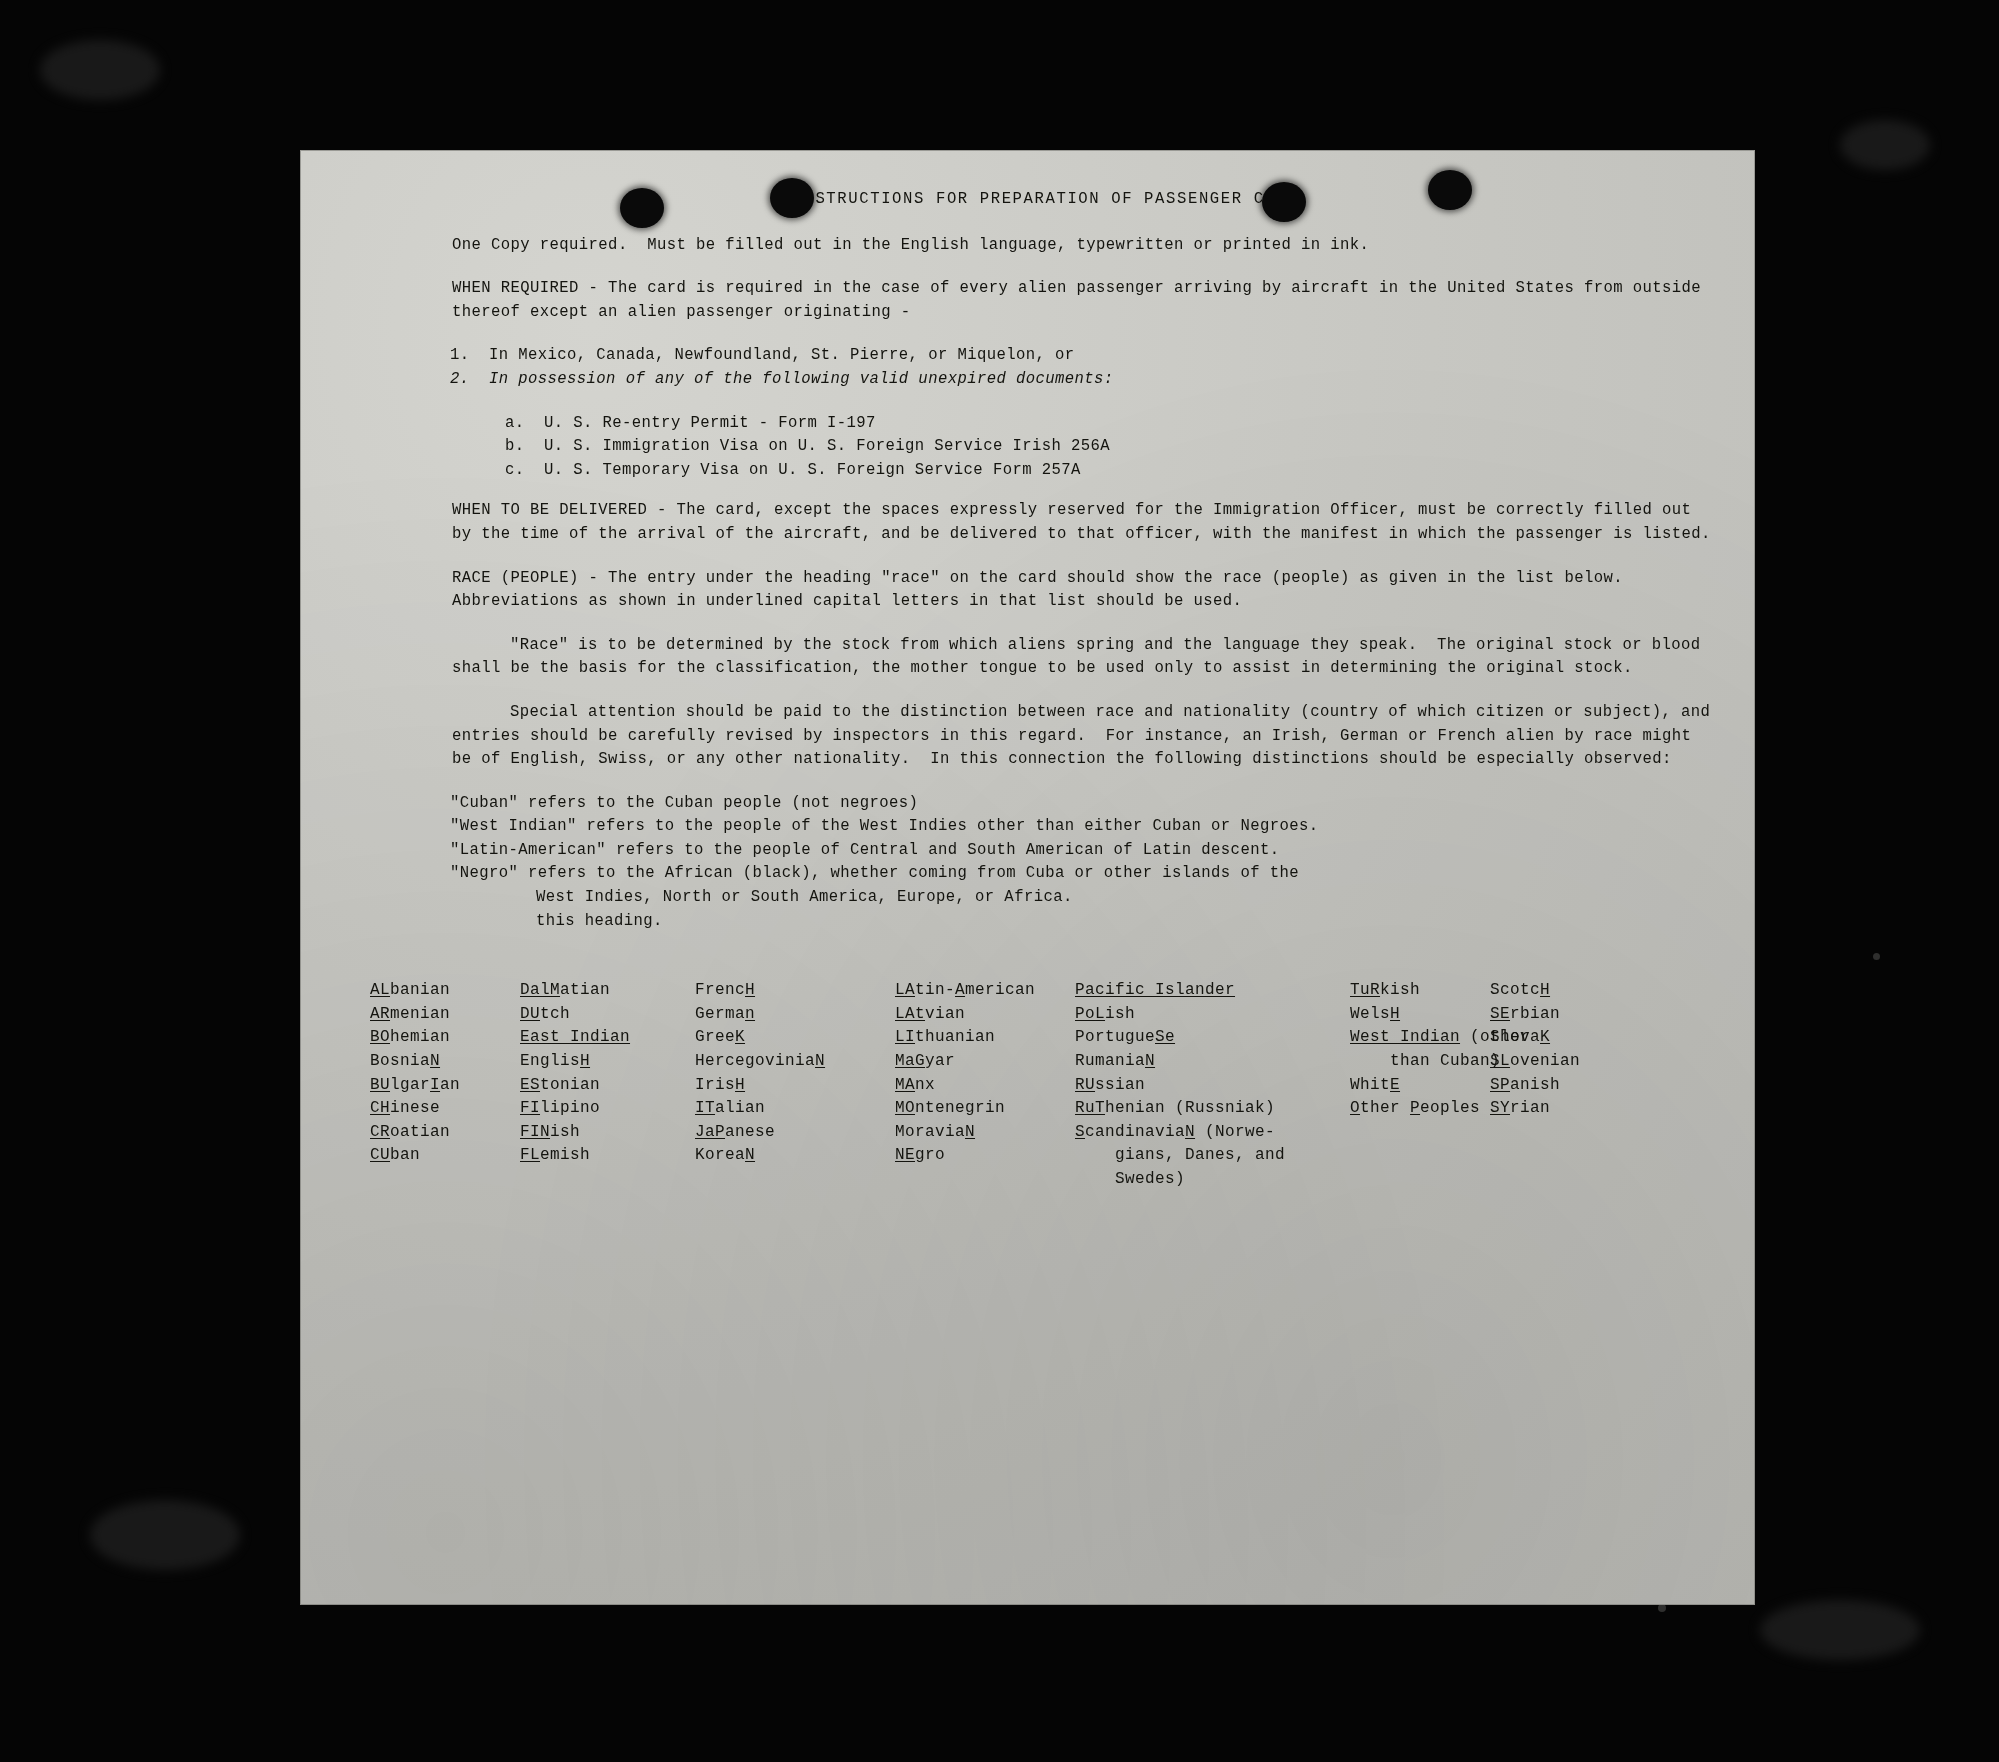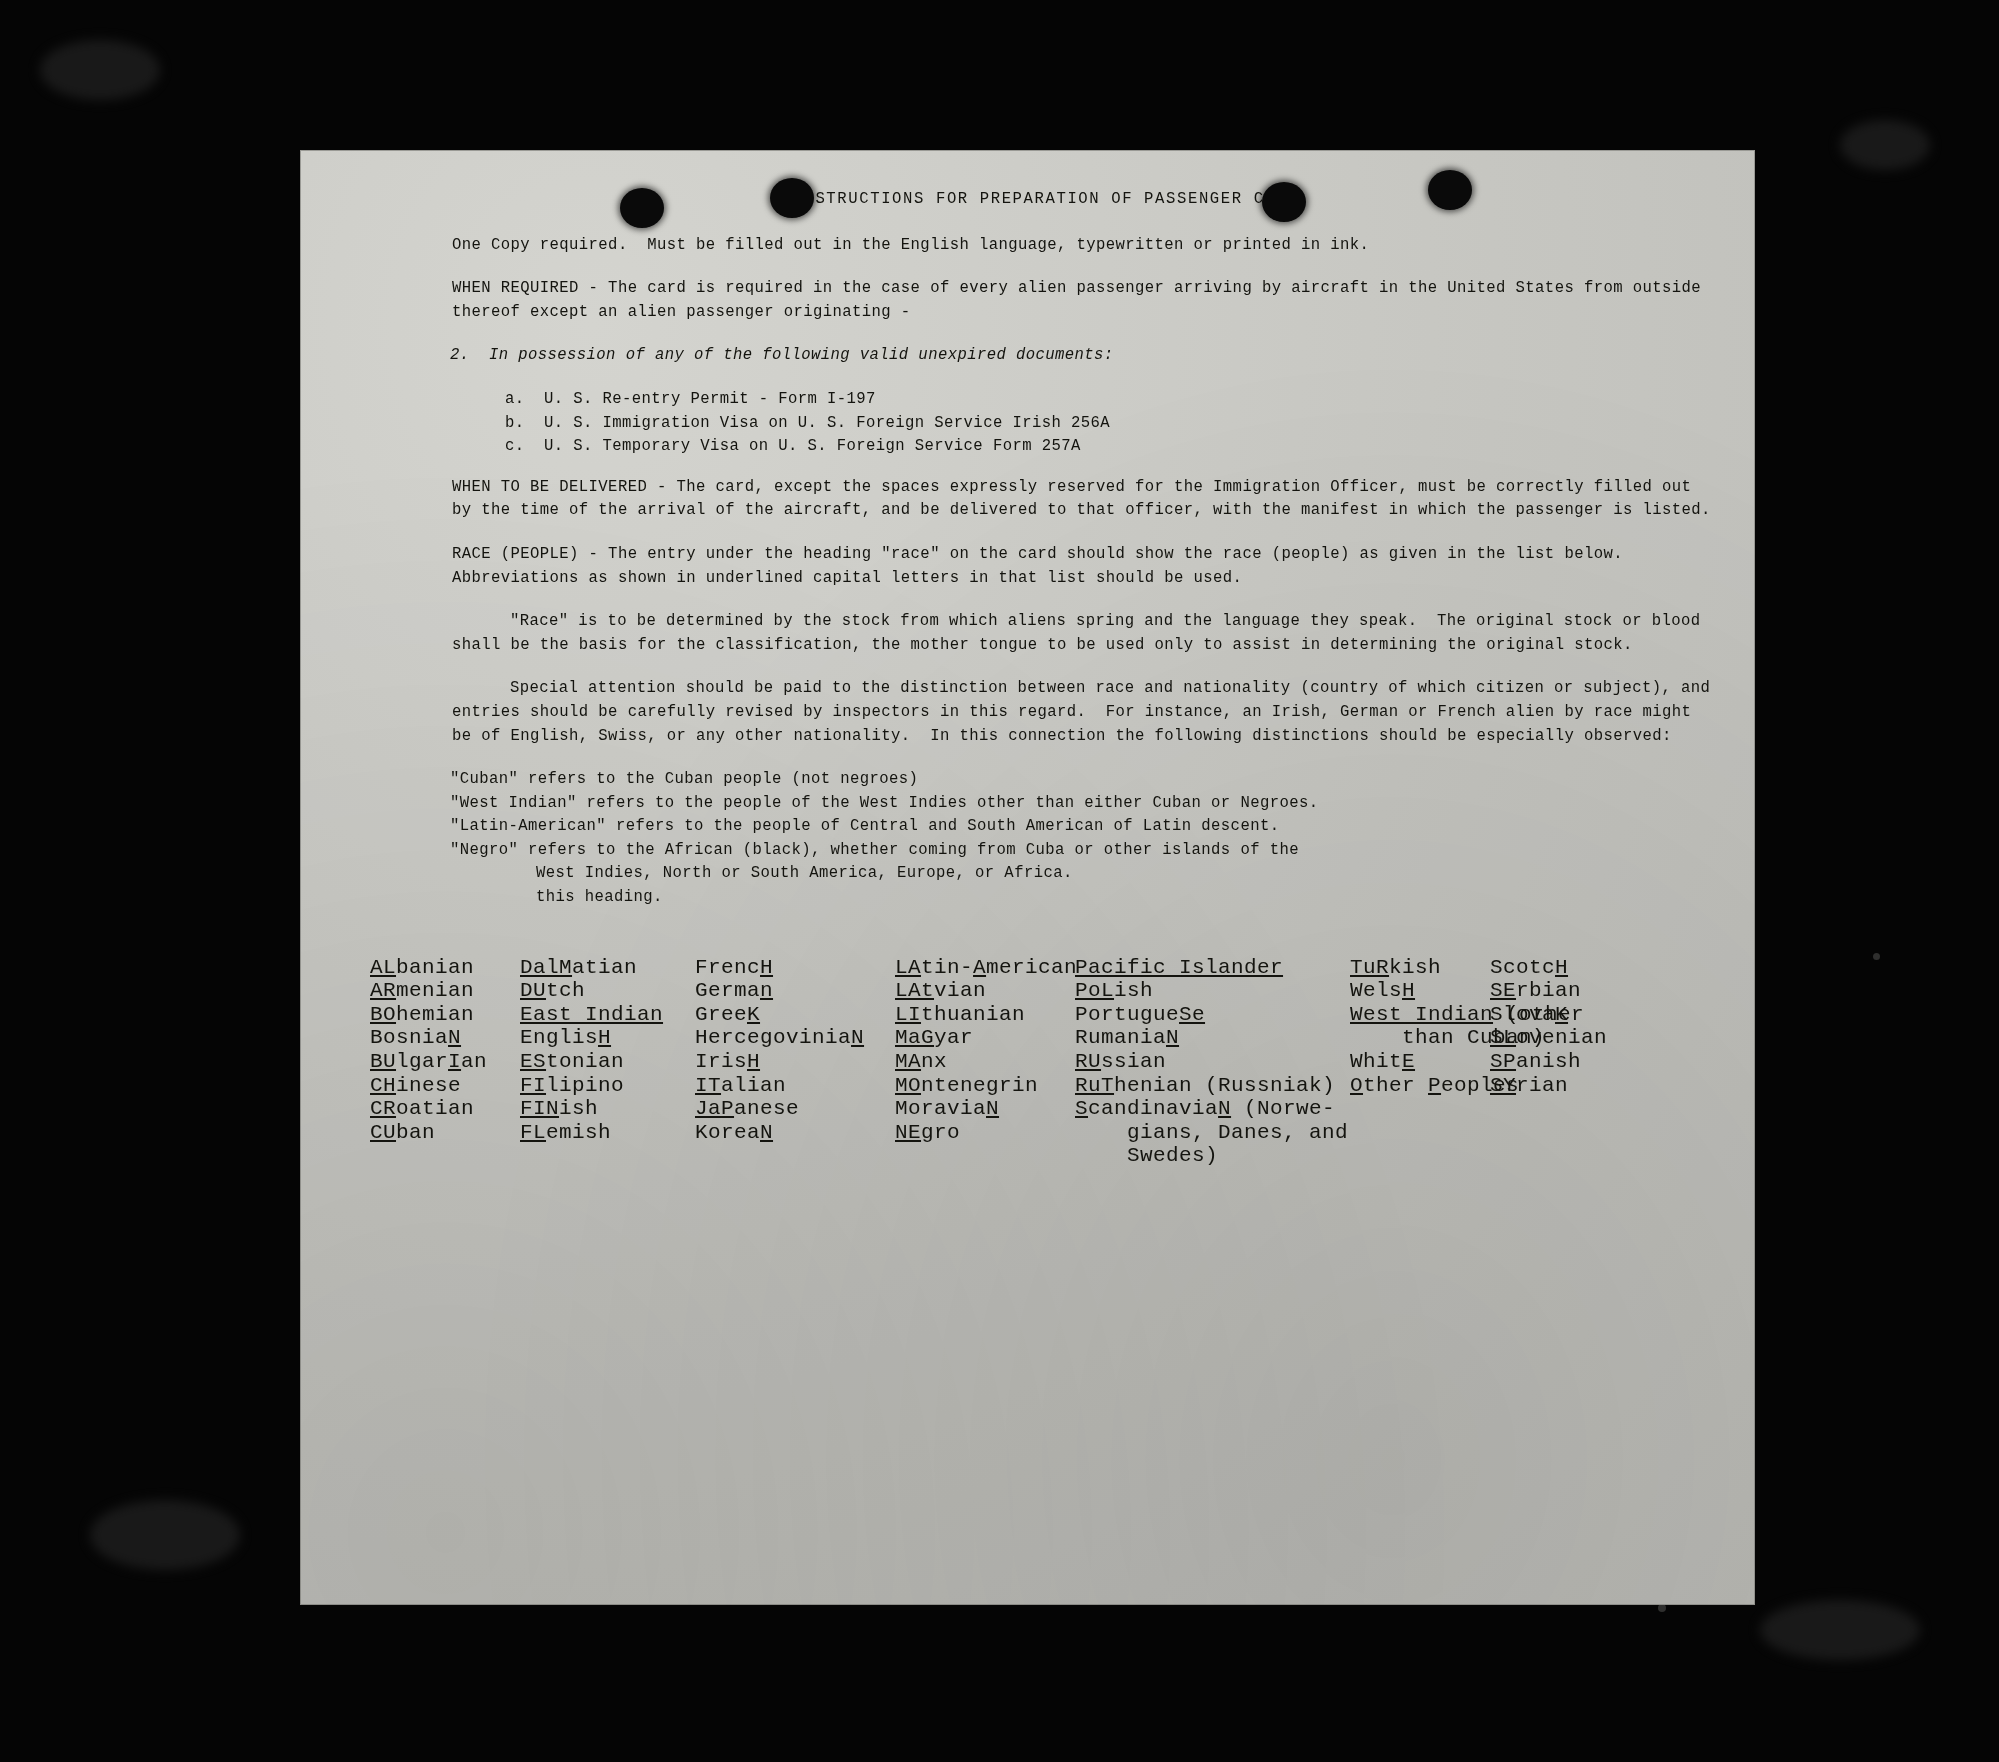--- a/index.html
+++ b/index.html
@@ -81,21 +81,21 @@
     z-index: 5;
     box-shadow: 0 0 6px 2px rgba(0,0,0,.6);
   }
 
   
   .racelist {
     margin-top: 46px;
     padding-left: 30px;
     display: grid;
     grid-template-columns: 150px 175px 200px 180px 275px 140px 240px;
-    font-size: 21px;
+    font-size: 16px;
     line-height: 23.6px;
   }
   .racecol div { white-space: pre; }
   u { text-decoration: underline; text-underline-offset: 2px; }
 
   .speck { position:absolute; background:#5a5a58; border-radius:50%; opacity:.5; }
 </style>
 </head>
 <body>
 
@@ -116,20 +116,21 @@
   <div class="hole" style="left:962px; top:32px;"></div>
   <div class="hole" style="left:1128px; top:20px;"></div>
 
   <div class="doc">
 
     <div class="title">INSTRUCTIONS FOR PREPARATION OF PASSENGER CARD</div>
 
     <div class="para body-indent nowrap">One Copy required.  Must be filled out in the English language, typewritten or printed in ink.</div>
 
     <div class="para body-indent nowrap">WHEN REQUIRED - The card is required in the case of every alien passenger arriving by aircraft in the United States from outside thereof except an alien passenger originating -</div>
+    <div class="indent1 nowrap">1.  In Mexico, Canada, Newfoundland, St. Pierre, or Miquelon, or</div>
     <div class="indent1 nowrap" style="margin-bottom:20px;font-style:italic;">2.  In possession of any of the following valid unexpired documents:</div>
     <div class="indent2 nowrap">a.  U. S. Re-entry Permit - Form I-197</div>
     <div class="indent2 nowrap">b.  U. S. Immigration Visa on U. S. Foreign Service Irish 256A</div>
     <div class="indent2 nowrap" style="margin-bottom:17px;">c.  U. S. Temporary Visa on U. S. Foreign Service Form 257A</div>
 
     <div class="para body-indent nowrap">WHEN TO BE DELIVERED - The card, except the spaces expressly reserved for the Immigration Officer, must be correctly filled out by the time of the arrival of the aircraft, and be delivered to that officer, with the manifest in which the passenger is listed.</div>
 
     <div class="para body-indent nowrap">RACE (PEOPLE) - The entry under the heading "race" on the card should show the race (people) as given in the list below.  Abbreviations as shown in underlined capital letters in that list should be used.</div>
 
     <div class="para body-indent nowrap first">"Race" is to be determined by the stock from which aliens spring and the language they speak.  The original stock or blood shall be the basis for the classification, the mother tongue to be used only to assist in determining the original stock.</div>

